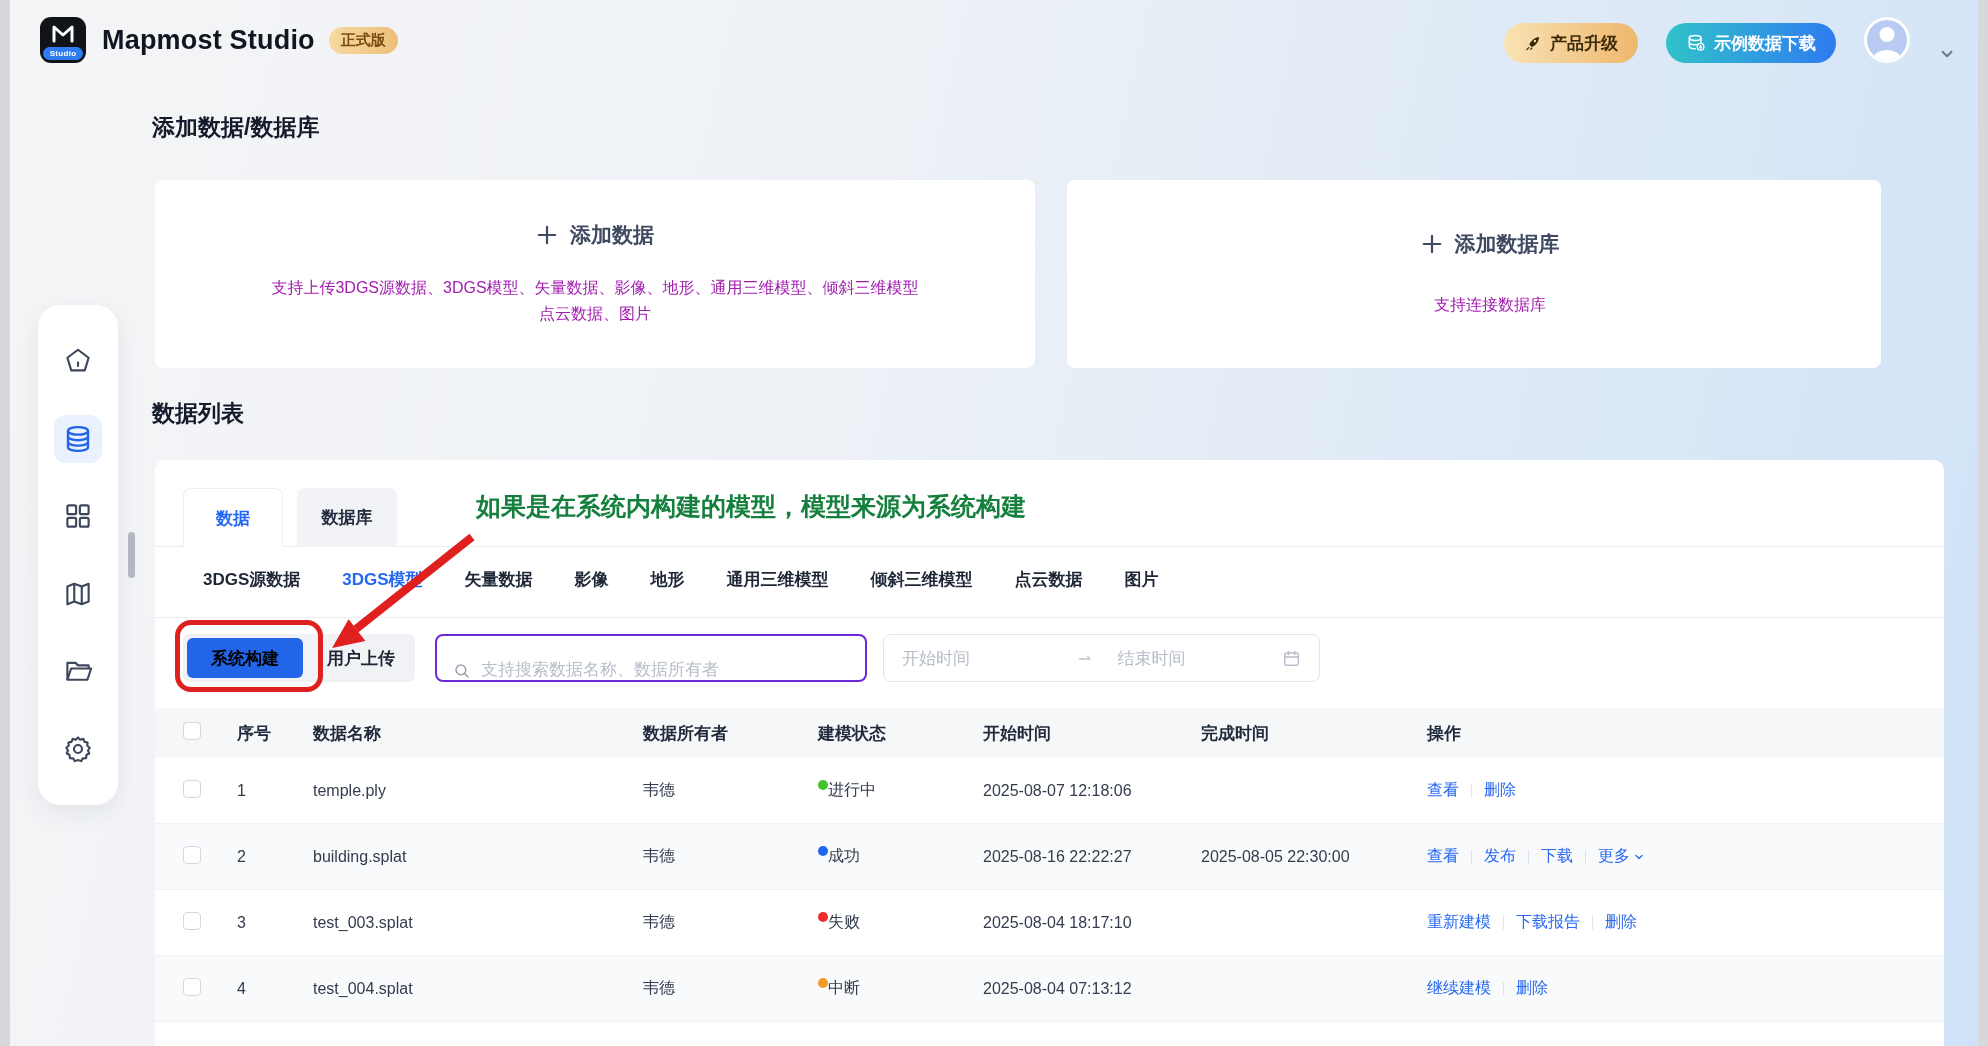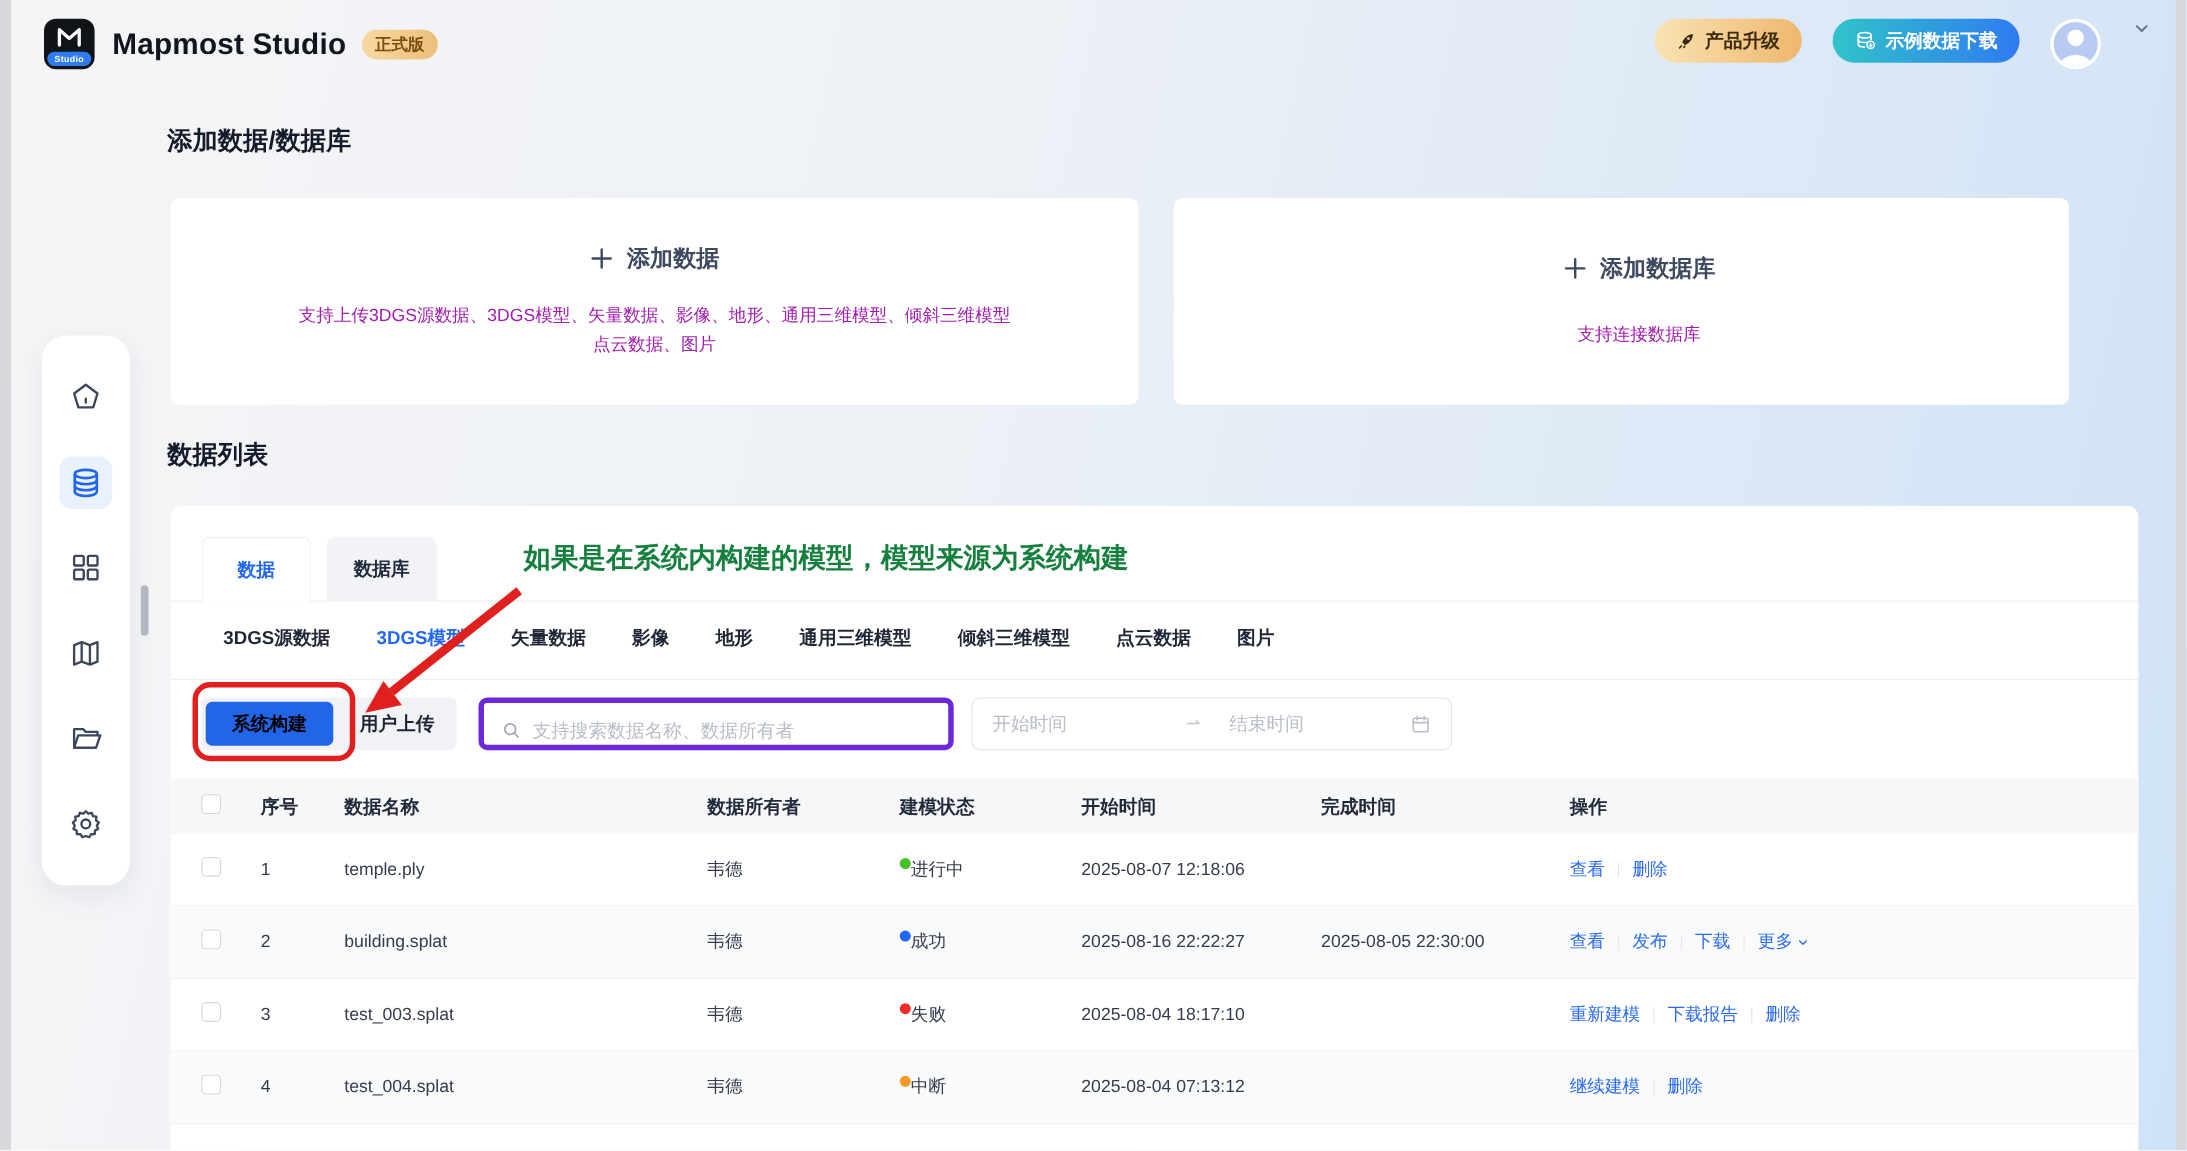--- a/index.html
+++ b/index.html
@@ -12,21 +12,21 @@
 
   
   .header { position:absolute; left:10px; right:10px; top:0; height:80px; display:flex; align-items:center; padding:0 22px 0 30px; }
   .logo { width:46px; height:46px; background:#101318; border-radius:11px; position:relative; flex:0 0 auto; }
   .logo svg { position:absolute; left:50%; top:4px; transform:translateX(-50%); }
   .logo-band { position:absolute; left:3px; right:3px; bottom:3px; height:13px; background:#2f7bf0; border-radius:7px;
                color:#fff; font-size:8px; font-weight:700; text-align:center; line-height:13px; letter-spacing:.3px; }
   .app-title { font-size:27px; font-weight:700; color:#10151f; margin-left:16px; letter-spacing:.2px; }
   .ver-badge { margin-left:14px; background:linear-gradient(90deg,#f6d9a2,#edbf7a); color:#7a4c10;
                font-size:15px; font-weight:600; padding:4px 12px; border-radius:14px; }
-  .header-right { margin-left:auto; display:flex; align-items:flex-start; gap:28px; }
+  .header-right { margin-left:auto; display:flex; align-items:flex-end; gap:28px; }
   .pill { height:40px; border-radius:20px; display:flex; align-items:center; gap:8px; padding:0 20px;
           font-size:17px; font-weight:700; border:none; cursor:pointer; }
   .pill.upgrade { background:linear-gradient(90deg,#f8e3b4,#efb76e); color:#3b2a09; }
   .pill.sample { background:linear-gradient(90deg,#30c3c9,#2f7bf0); color:#fff; }
   .avatar { width:46px; height:46px; border-radius:50%; background:#fff; display:flex; align-items:center; justify-content:center; cursor:pointer; }
   .avatar-inner { width:40px; height:40px; border-radius:50%; background:#b9cbf2; position:relative; overflow:hidden; }
   .avatar-inner .head { position:absolute; left:50%; top:7px; transform:translateX(-50%); width:15px; height:15px; border-radius:50%; background:#fff; }
   .avatar-inner .body { position:absolute; left:50%; bottom:-8px; transform:translateX(-50%); width:28px; height:18px; border-radius:50%; background:#fff; }
   .chev { color:#6b7484; }
 
@@ -62,22 +62,22 @@
   .subtab { font-size:17px; font-weight:700; color:#1f2737; cursor:pointer; white-space:nowrap; }
   .subtab.active { color:#2468f2; }
   .subline { position:absolute; left:0; right:0; top:157px; height:1px; background:#ededf0; }
 
   .controls { position:absolute; left:28px; top:174px; right:28px; height:48px; display:flex; align-items:center; }
   .segmented { display:flex; align-items:center; background:#f1f2f6; border-radius:6px; height:48px; padding:0 0; }
   .seg-active { margin:4px; width:116px; height:40px; background:#2166e8; color:#000000; border:none; border-radius:6px;
                 font-size:17px; font-weight:700; cursor:pointer; font-family:inherit; }
   .seg-plain { width:108px; height:48px; background:transparent; border:none; color:#1d2433; font-size:17px;
                font-weight:700; cursor:pointer; font-family:inherit; }
-  .search-box { margin-left:20px; width:432px; height:48px; border:5px solid #6d28d9; border-radius:8px; background:#fff;
-                display:flex; align-items:flex-start; padding:16px 16px; gap:10px; }
+  .search-box { margin-left:20px; width:432px; height:48px; border:2px solid #6d28d9; border-radius:8px; background:#fff;
+                display:flex; align-items:flex-end; padding:0 16px; gap:10px; }
   .search-box input { border:none; outline:none; flex:1; font-size:17px; color:#333; font-family:inherit; }
   .search-box input::placeholder { color:#b7bdc9; }
   .date-box { margin-left:16px; width:437px; height:48px; border:1px solid #e3e5ea; border-radius:8px; background:#fff;
               display:flex; align-items:center; padding:0 18px; }
   .date-ph { font-size:17px; color:#b7bdc9; }
   .date-arrow { color:#c3c8d2; font-size:16px; margin:0 26px 0 108px; }
   .date-box .cal { margin-left:auto; }
 
   
   .table { position:absolute; left:0; right:0; top:248px; }

